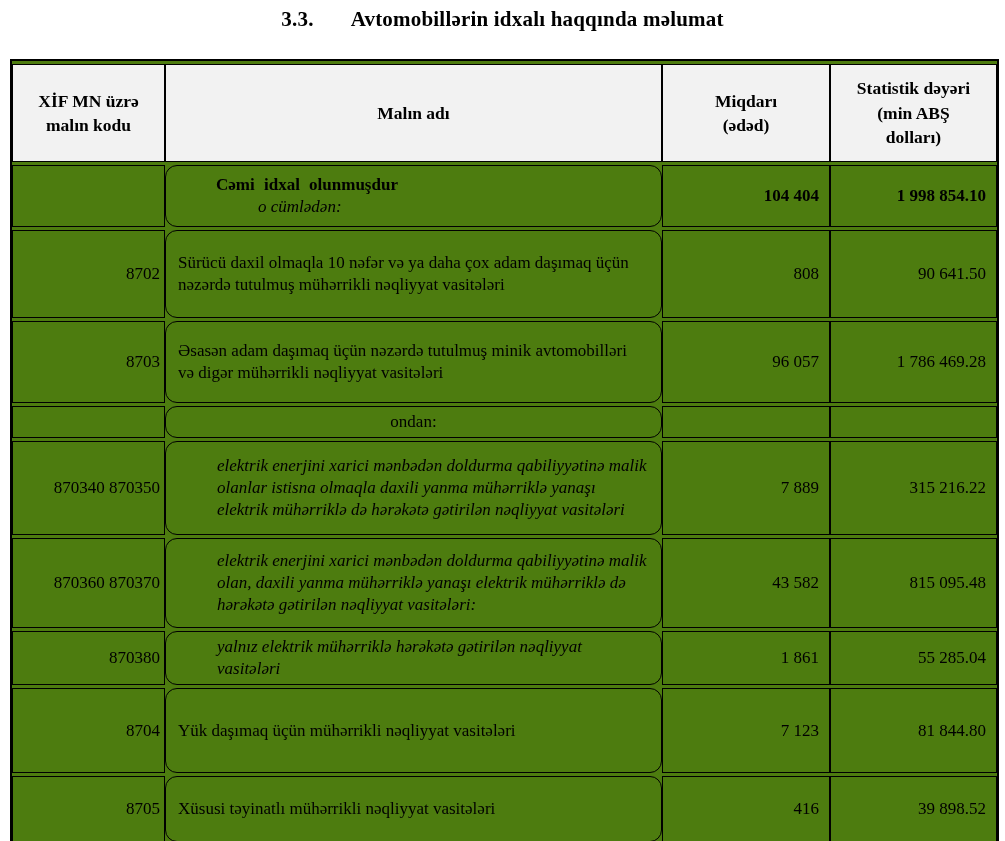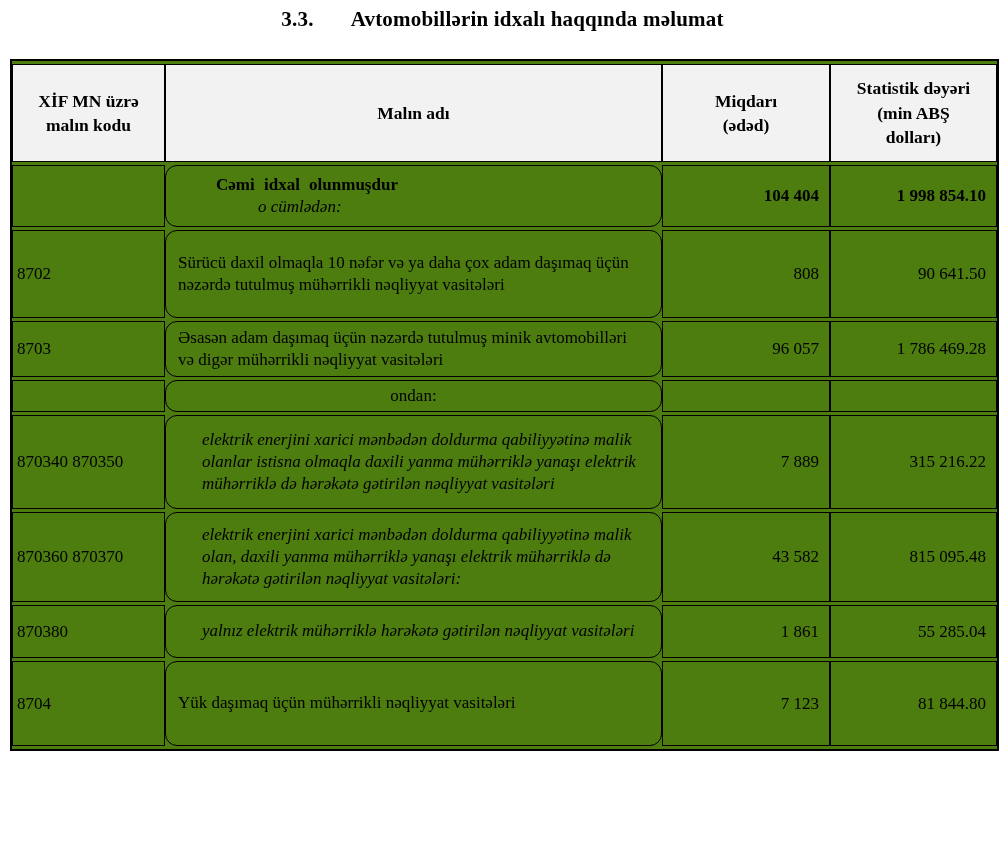--- a/index.html
+++ b/index.html
@@ -43,38 +43,38 @@
     font-weight: bold;
     text-align: center;
     vertical-align: middle;
     line-height: 1.4;
     white-space: pre-line;
     font-size: 17.5px;
     height: 92px;
     padding: 2px 4px;
   }
   td.code {
-    text-align: left;
+    text-align: right;
     vertical-align: middle;
     padding: 2px 4px;
   }
   td.name {
     text-align: left;
     vertical-align: middle;
     line-height: 1.3;
     padding: 4px 14px 4px 12px;
     border-radius: 12px;
   }
   td.name.center {
     text-align: center;
     padding: 0 4px;
   }
   td.name.italic {
     font-style: italic;
-    padding-left: 36px;
+    padding-left: 51px;
   }
   td.name.total {
     padding-left: 50px;
   }
   .total-main {
     font-weight: bold;
     word-spacing: 5px;
   }
   .total-sub {
     font-style: italic;
@@ -125,21 +125,21 @@
         </td>
         <td class="num b">104 404</td>
         <td class="num b">1 998 854.10</td>
       </tr>
       <tr style="height: 88px;">
         <td class="code">8702</td>
         <td class="name normal">Sürücü daxil olmaqla 10 nəfər və ya daha çox adam daşımaq üçün nəzərdə tutulmuş mühərrikli nəqliyyat vasitələri</td>
         <td class="num">808</td>
         <td class="num">90 641.50</td>
       </tr>
-      <tr style="height: 56px;">
+      <tr style="height: 82px;">
         <td class="code">8703</td>
         <td class="name normal">Əsasən adam daşımaq üçün nəzərdə tutulmuş minik avtomobilləri və digər mühərrikli nəqliyyat vasitələri</td>
         <td class="num">96 057</td>
         <td class="num">1 786 469.28</td>
       </tr>
       <tr style="height: 32px;">
         <td class="code"></td>
         <td class="name center">ondan:</td>
         <td class="num"></td>
         <td class="num"></td>
@@ -161,14 +161,20 @@
         <td class="name italic">yalnız elektrik mühərriklə hərəkətə gətirilən nəqliyyat vasitələri</td>
         <td class="num">1 861</td>
         <td class="num">55 285.04</td>
       </tr>
       <tr style="height: 85px;">
         <td class="code">8704</td>
         <td class="name normal">Yük daşımaq üçün mühərrikli nəqliyyat vasitələri</td>
         <td class="num">7 123</td>
         <td class="num">81 844.80</td>
       </tr>
+      <tr style="height: 66px;">
+        <td class="code">8705</td>
+        <td class="name normal">Xüsusi təyinatlı mühərrikli nəqliyyat vasitələri</td>
+        <td class="num">416</td>
+        <td class="num">39 898.52</td>
+      </tr>
     </tbody>
 </table>
 
 </body></html>

